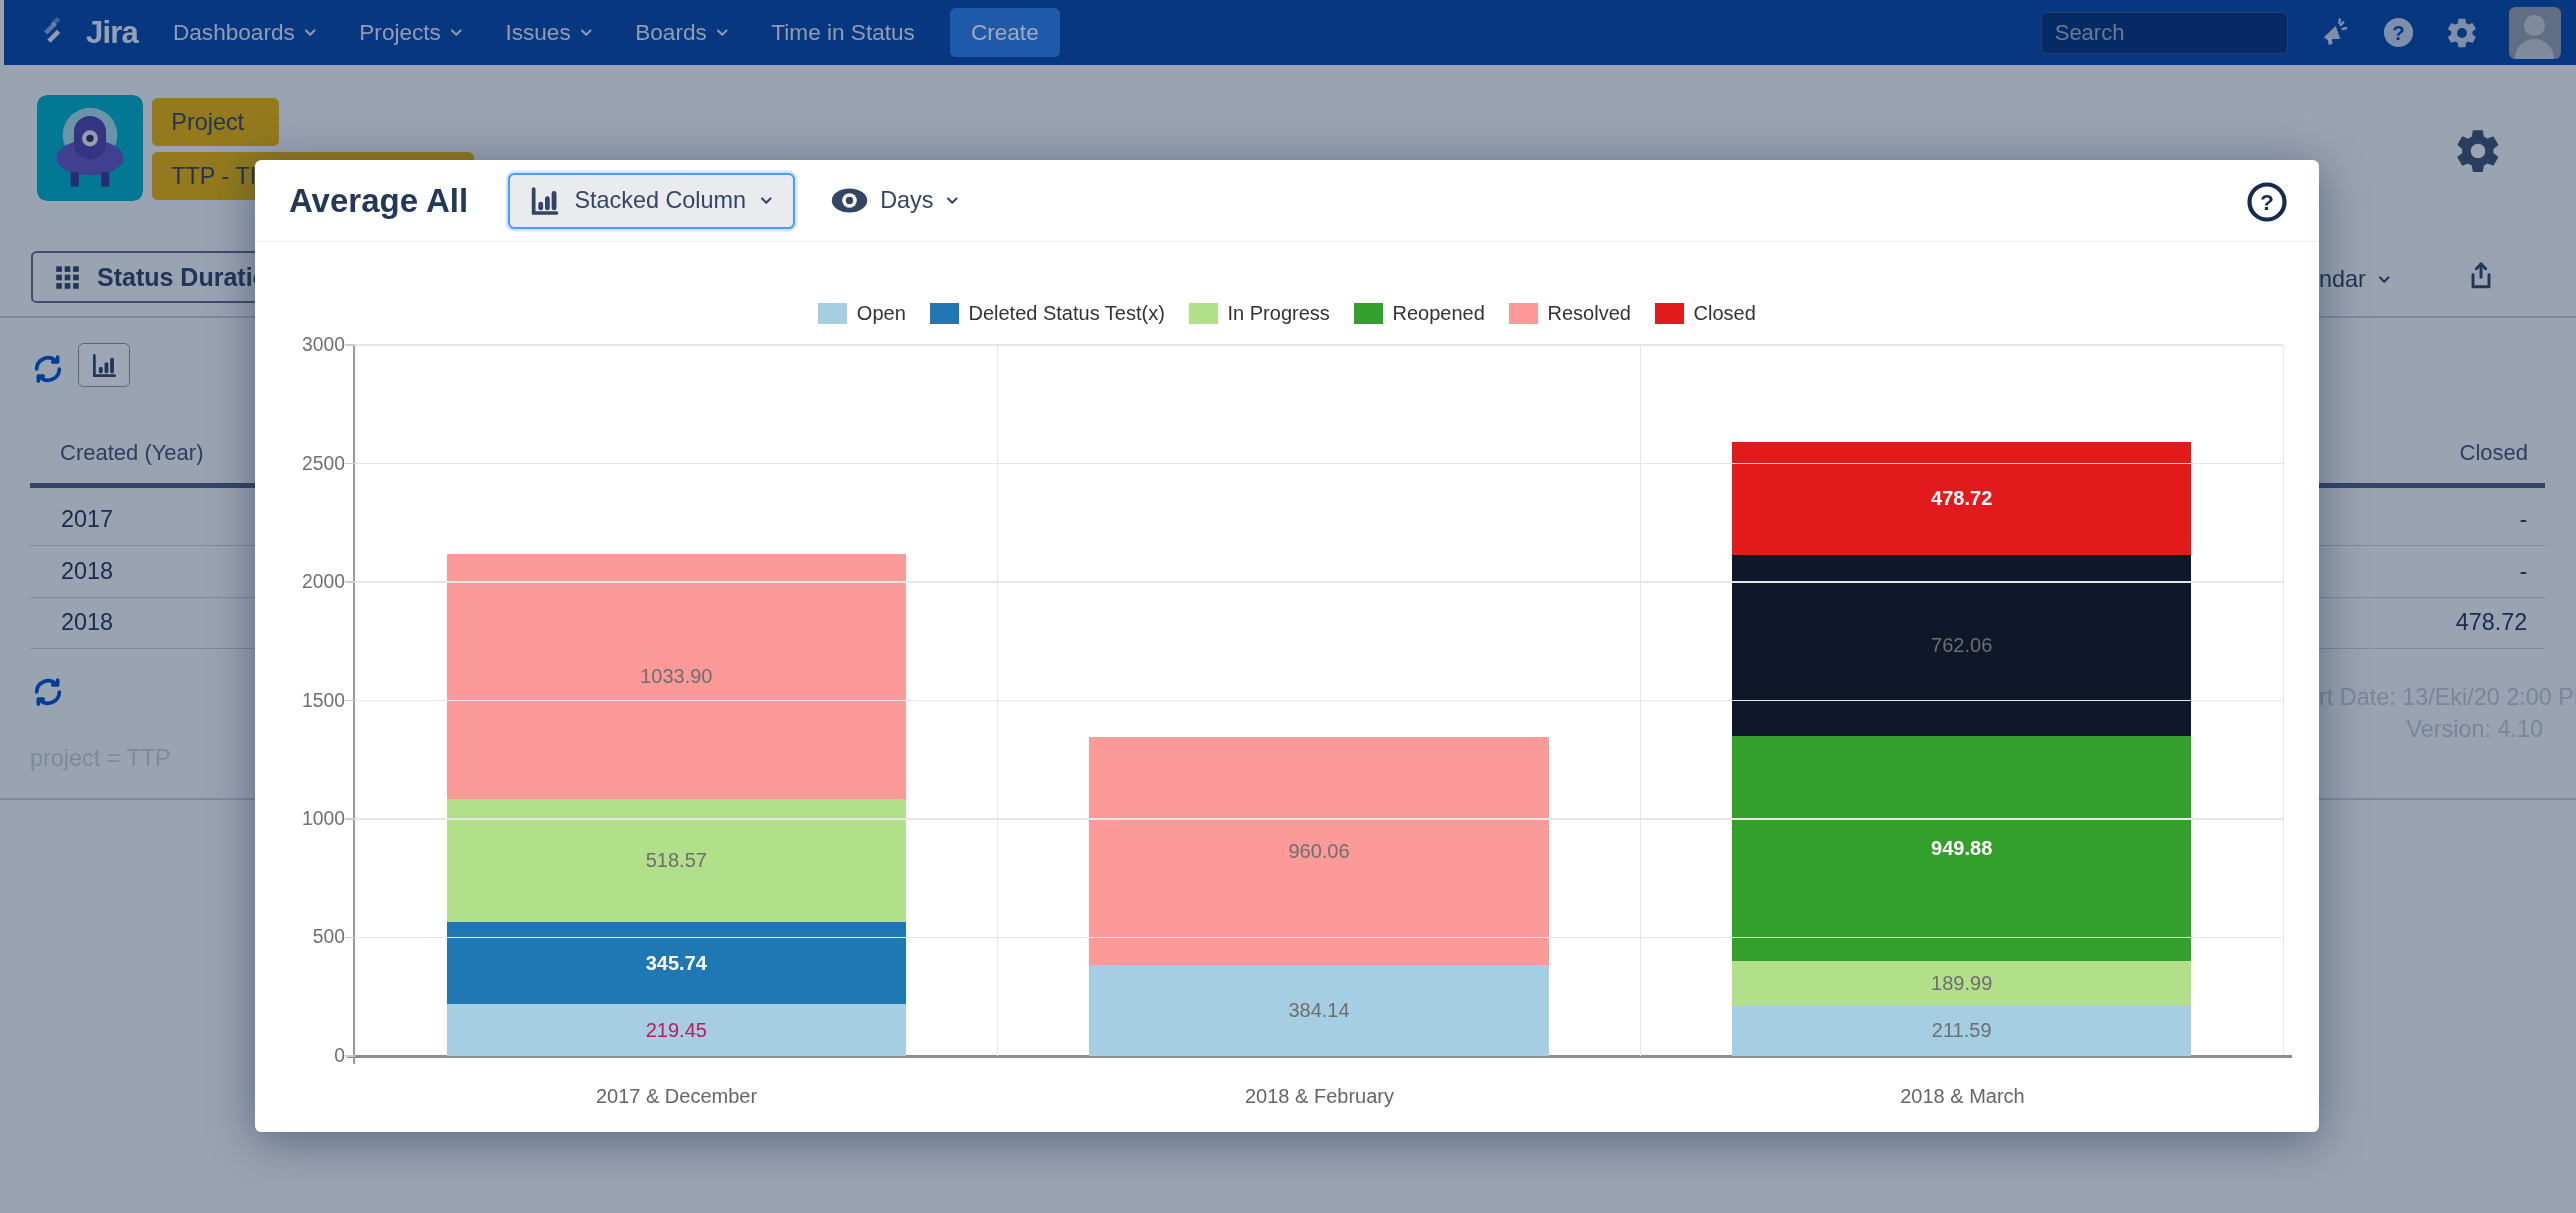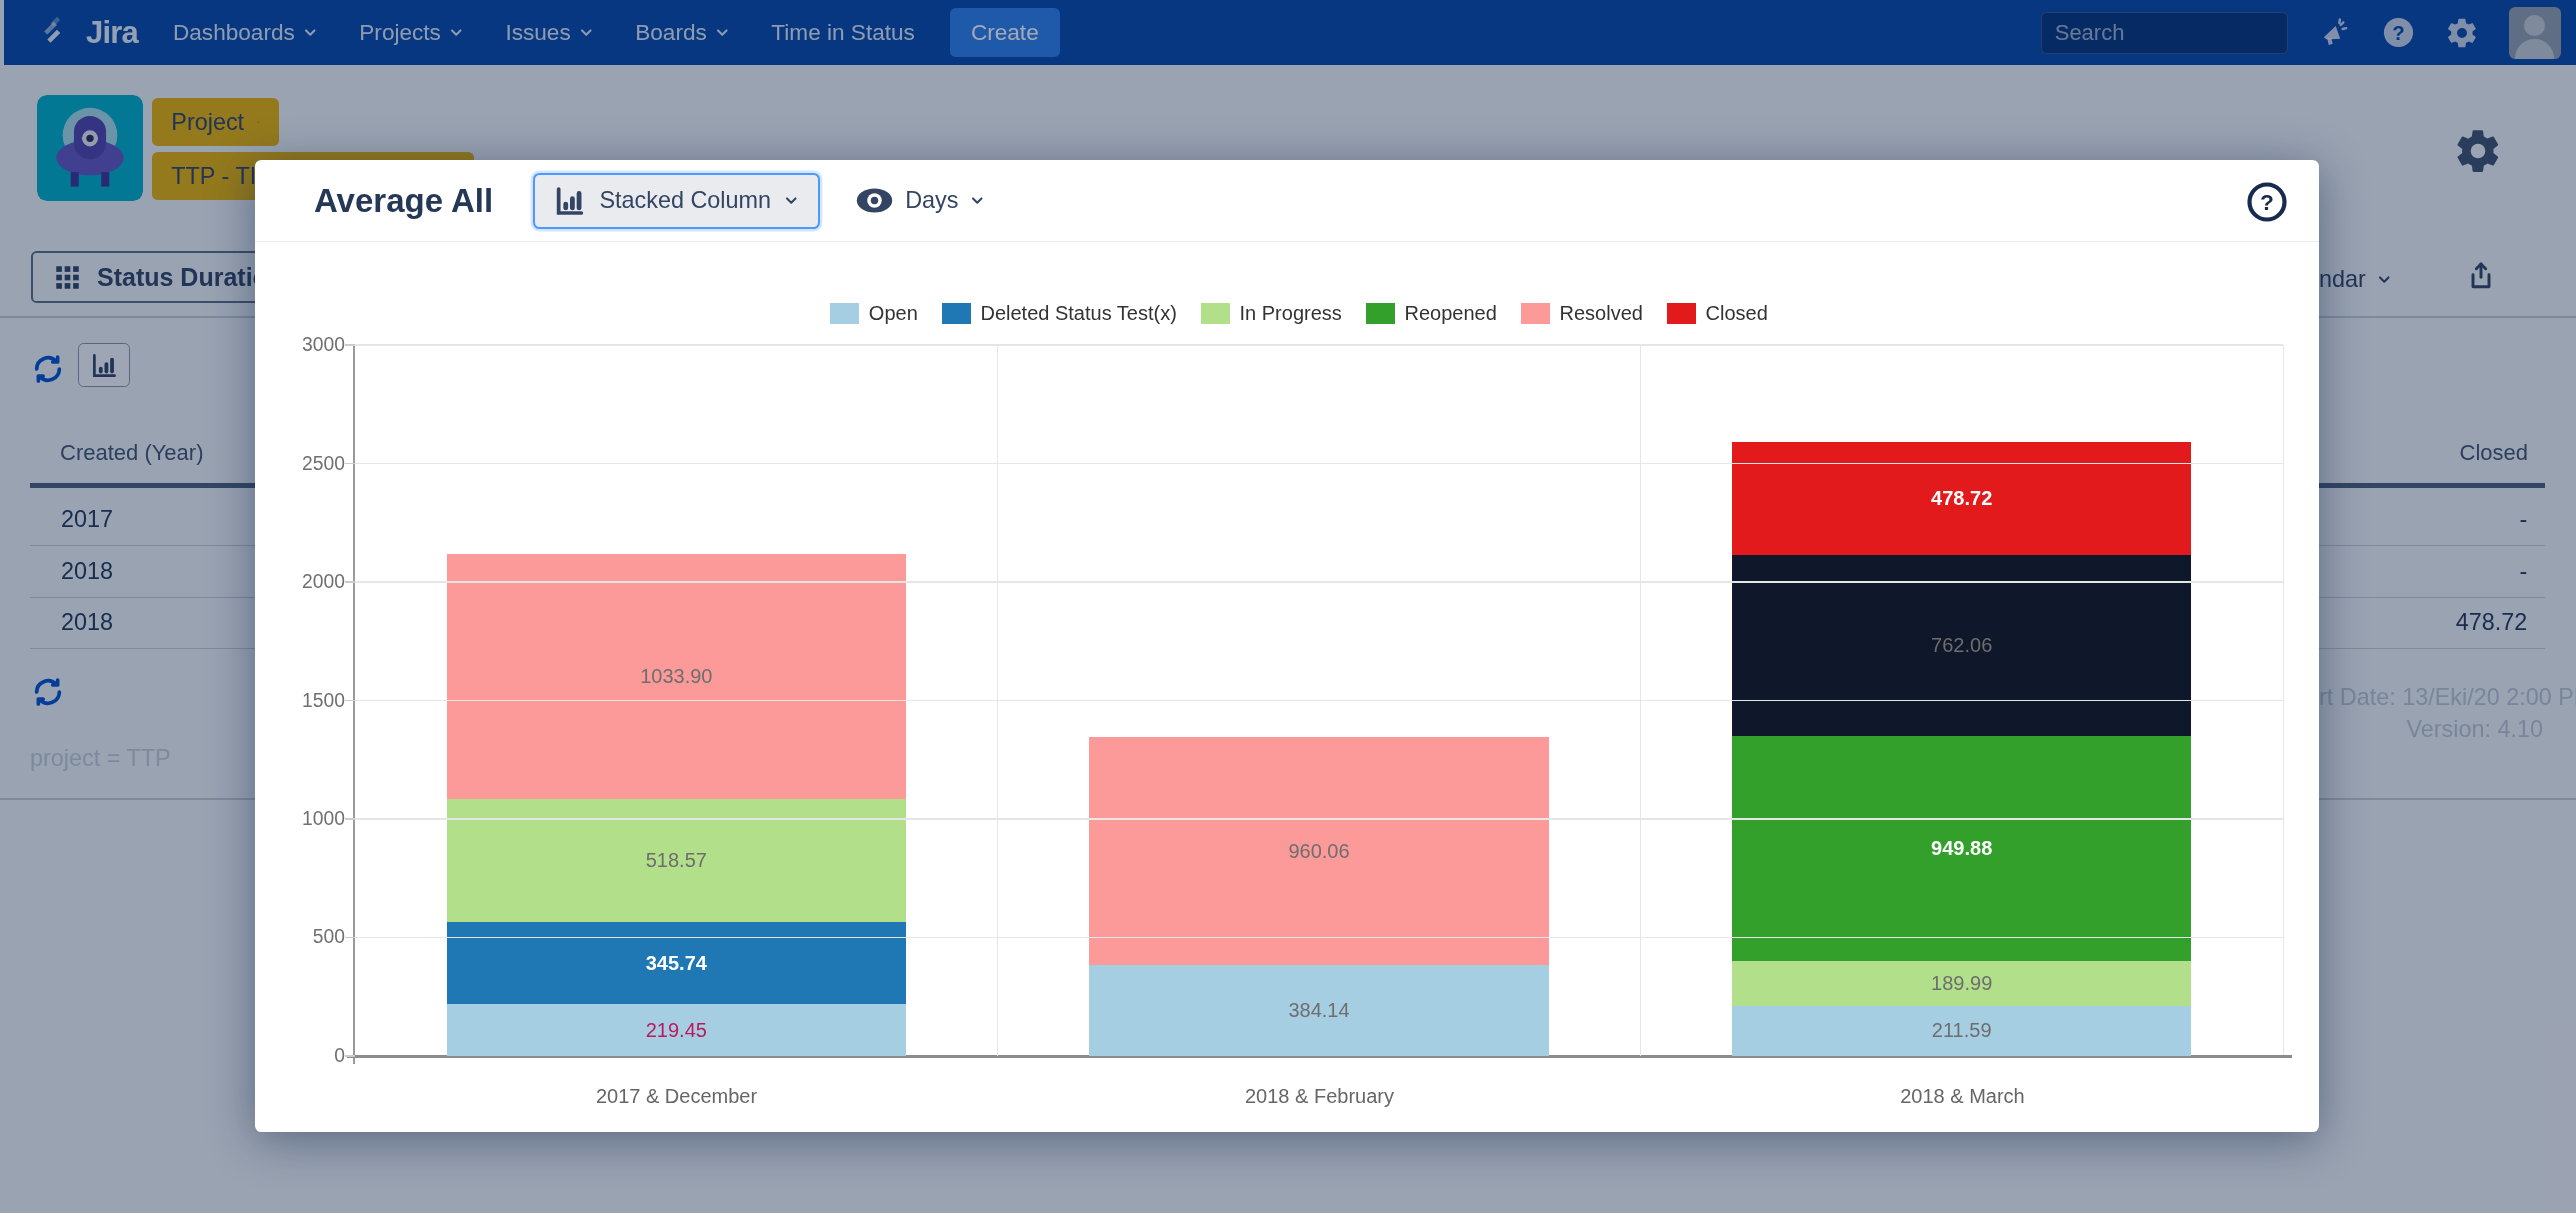--- a/index.html
+++ b/index.html
@@ -56,32 +56,32 @@
     color:#253858; font-size:23.4px; }
   .filter-text { position:absolute; left:30px; top:745px; color:#C5CBD5; font-size:23.4px; }
   .report-date { position:absolute; left:2319px; top:684px; color:#BEC5D0; font-size:23.4px; white-space:nowrap; }
   .version-text { position:absolute; right:33px; top:716px; color:#BEC5D0; font-size:23.4px; }
 
   
   .blanket { position:absolute; inset:0; background:rgba(9,30,66,.38); z-index:40; }
   .modal { position:absolute; left:255px; top:160px; width:2064px; height:972px;
     background:#fff; border-radius:6.4px; box-shadow:0 8px 48px rgba(9,30,66,.45); z-index:50; }
   .modal-header { position:absolute; left:0; top:0; width:100%; height:82px;
-    border-bottom:1.6px solid #EBECF0; display:flex; align-items:center;padding-left:25px; }
+    border-bottom:1.6px solid #EBECF0; display:flex; align-items:center; }
   .modal-title { margin-left:34px; color:#253858; font-size:33px; font-weight:bold; }
   .type-btn { margin-left:40px; height:56px; background:#E9EBEF; border:2.4px solid #4C9AFF;
     box-shadow:0 0 0 2.4px rgba(76,154,255,.25); border-radius:6.4px; display:flex;
     align-items:center; gap:13px; padding:0 19.3px; color:#344563; font-size:23.4px; cursor:pointer; }
   .unit-btn { margin-left:35px; display:flex; align-items:center; gap:11.3px;
     color:#344563; font-size:23.4px; cursor:pointer; }
   .help-btn { position:absolute; right:31px; top:21px; width:42px; height:42px; cursor:pointer; }
 
   
   .chart-wrap { position:absolute; left:0; top:121px; width:2064px; height:851px; }
-  .legend { position:absolute; left:12px; top:21px; width:100%; display:flex;
+  .legend { position:absolute; left:0; top:21px; width:100%; display:flex;
     justify-content:center; align-items:center; gap:24px; }
   .legend-item { display:flex; align-items:center; gap:9.7px; cursor:pointer; }
   .legend-swatch { width:29px; height:21px; }
   .legend-label { color:#333333; font-size:20px; }
   .plot { position:absolute; left:100px; top:64px; width:1929px; height:711px;
     border-right:1.6px solid #E6E6E6; }
   .gridline { position:absolute; left:0; width:100%; height:1.6px; background:#E6E6E6; }
   .ytick { position:absolute; width:9.7px; height:1.6px; background:#CCCCCC; left:-9.7px; }
   .ylabel { position:absolute; right:1938px; transform:translateY(-50%);
     color:#707070; font-size:19.3px; }

